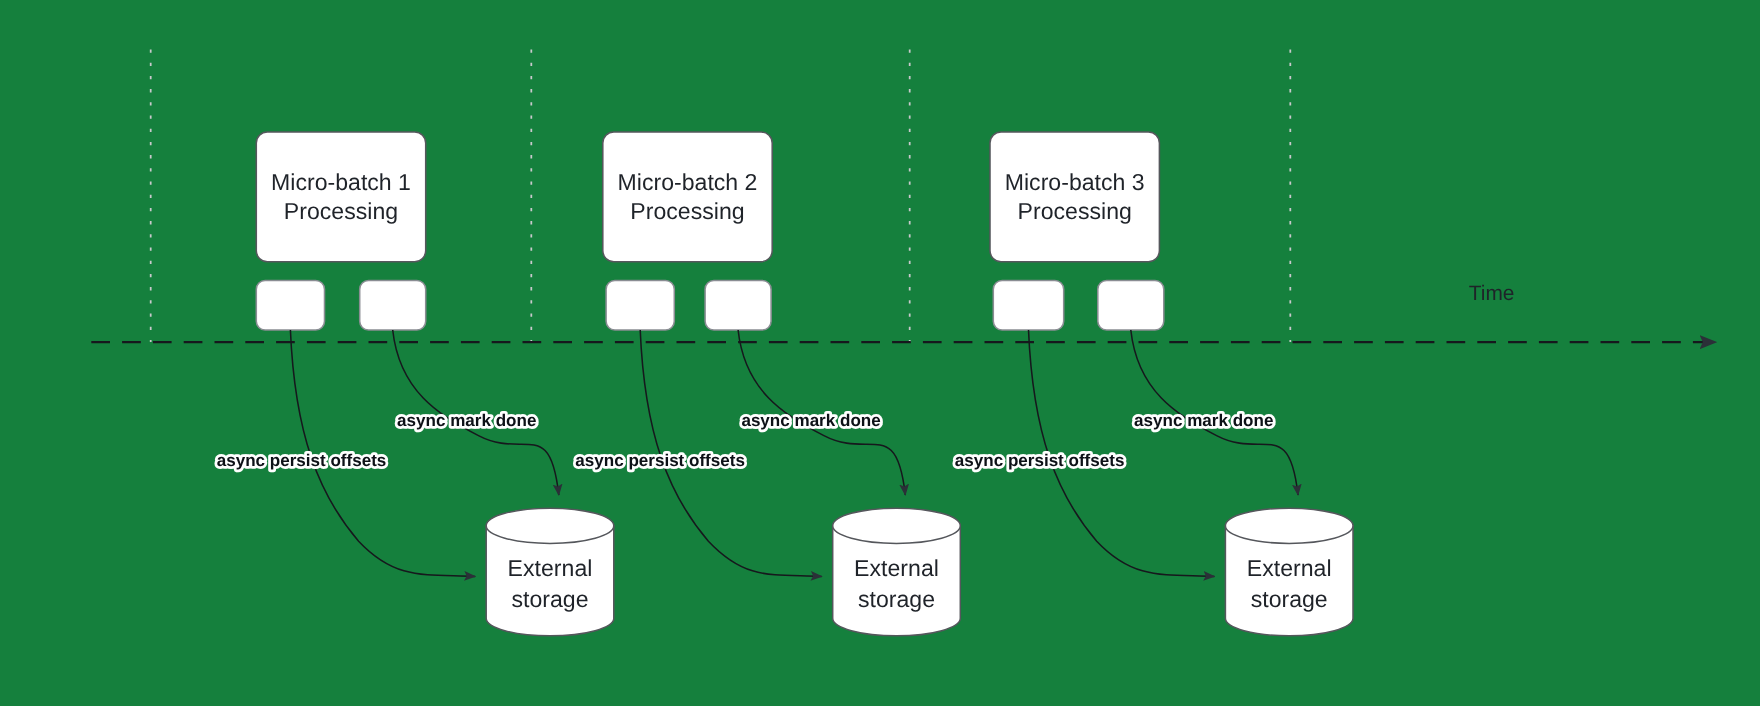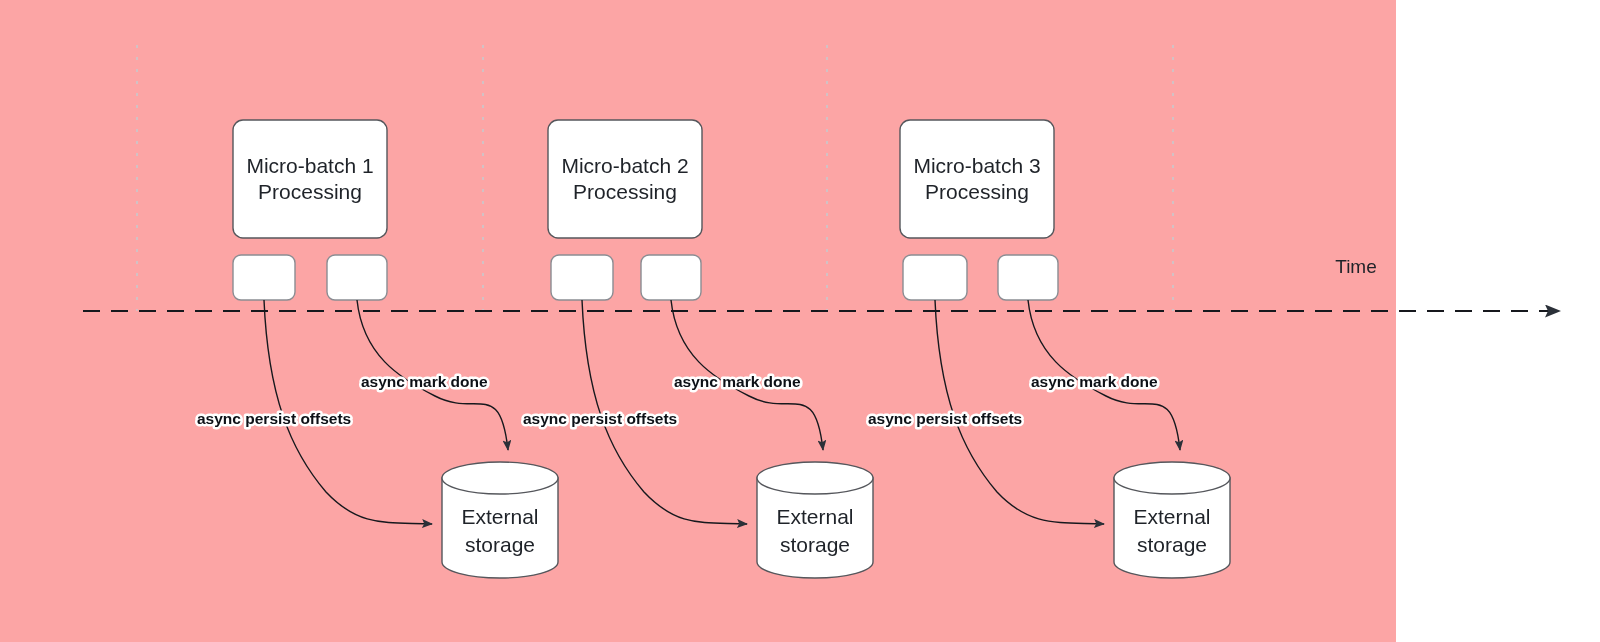--- a/index.html
+++ b/index.html
@@ -8,23 +8,23 @@
     background: #ffffff;
   }
   body {
     font-family: "Liberation Sans", sans-serif;
     width: 1600px;
     height: 642px;
     overflow: hidden;
   }
   #canvas {
     position: relative;
-    width: 1396px;
+    width: 1600px;
     height: 642px;
-    background: #fca5a5;
+    background: #15803d;
   }
   svg#diagram {
     position: absolute;
     left: 0;
     top: 0;
     width: 1600px;
     height: 642px;
   }
   .node-text {
     font-family: "Liberation Sans", sans-serif;

